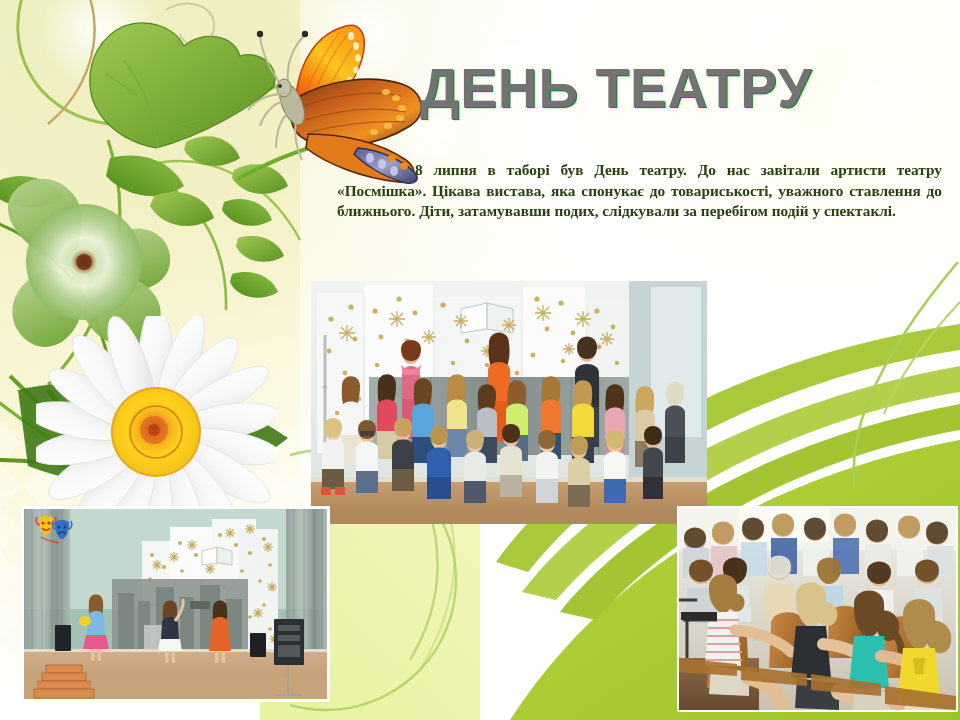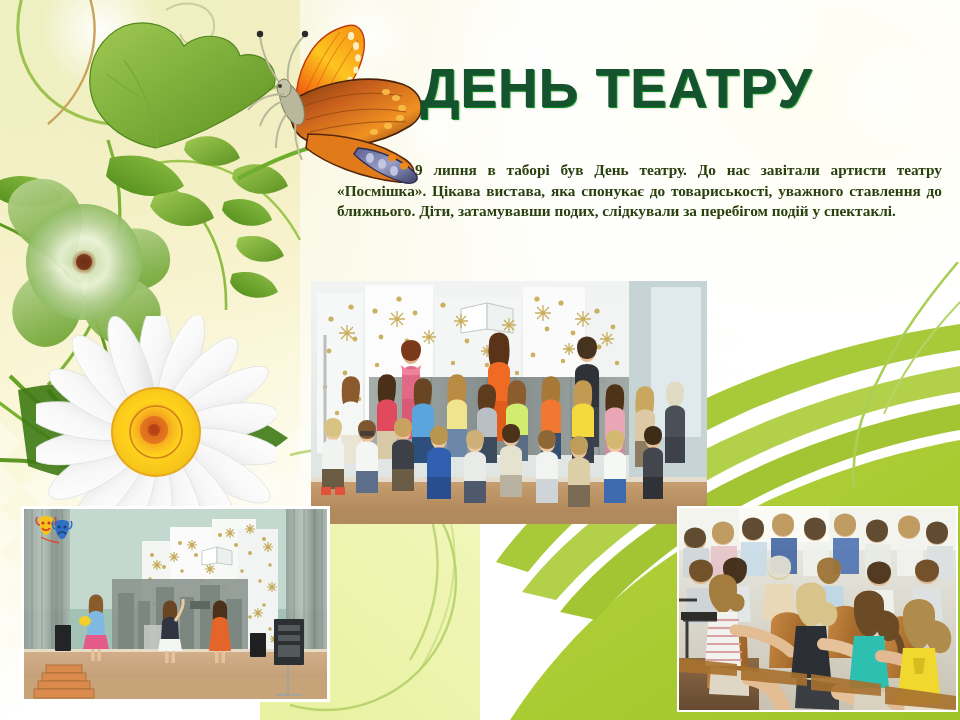--- a/index.html
+++ b/index.html
@@ -62,21 +62,21 @@
   .left-art { position: absolute; left: -12px; top: -10px; width: 330px; height: 520px; }
   .daisy    { position: absolute; left: 36px; top: 316px; width: 240px; height: 230px; }
   .butterfly{ position: absolute; left: 238px; top: 22px;  width: 200px; height: 165px; }
   .right-curl{ position: absolute; left: 828px; top: 262px; width: 132px; height: 230px; }
   .bl-curl  { position: absolute; left: 290px; top: 430px; width: 180px; height: 290px; }
 
   
   .title {
     position: absolute; left: 420px; top: 56px;
     font-size: 55px; font-weight: bold; letter-spacing: 1px;
-    color: #14532d;
+    color: #737373;
     font-family: "Liberation Sans", sans-serif;
     text-shadow: 1px 1px 0 #0d8a20, 2px 2px 2px rgba(0,0,0,.12);
     white-space: nowrap;
   }
 
   
   .body-text {
     position: absolute; left: 337px; top: 160px; width: 605px;
     font-family: "Liberation Serif", serif;
     font-weight: bold;
@@ -373,21 +373,21 @@
 
   <svg class="bl-curl" viewBox="0 0 180 290">
     <circle cx="36" cy="150" r="130" fill="none" stroke="#a9c95b" stroke-width="2.4" opacity=".75"></circle>
     <path d="M 90 0 C 150 60 168 150 120 230" fill="none" stroke="#9dc24f" stroke-width="2.4" opacity=".6"></path>
     <path d="M 140 40 C 176 100 172 170 130 240" fill="none" stroke="#b4d26a" stroke-width="2" opacity=".5"></path>
     <path d="M 120 20 C 150 30 168 54 166 82 C 146 96 124 82 122 58" fill="#a9cf54" opacity=".55"></path>
   </svg>
 
   <div class="title">ДЕНЬ ТЕАТРУ</div>
 
-  <div class="body-text">9 липня в таборі був День театру. До нас завітали артисти театру «Посмішка». Цікава вистава, яка спонукає до товариськості, уважного ставлення до ближнього. Діти, затамувавши подих, слідкували за перебігом подій у спектаклі.</div>
+  <div class="body-text">8 липня в таборі був День театру. До нас завітали артисти театру «Посмішка». Цікава вистава, яка спонукає до товариськості, уважного ставлення до ближнього. Діти, затамувавши подих, слідкували за перебігом подій у спектаклі.</div>
 
   <div class="photo photo-main">
     <svg viewBox="0 0 396 243" preserveAspectRatio="none">
       <defs>
         <linearGradient id="wallG" x1="0" y1="0" x2="0" y2="1">
           <stop offset="0" stop-color="#f2f4f3"></stop>
           <stop offset="1" stop-color="#dfe5e3"></stop>
         </linearGradient>
         <linearGradient id="floorG" x1="0" y1="0" x2="0" y2="1">
           <stop offset="0" stop-color="#c9a173"></stop>

